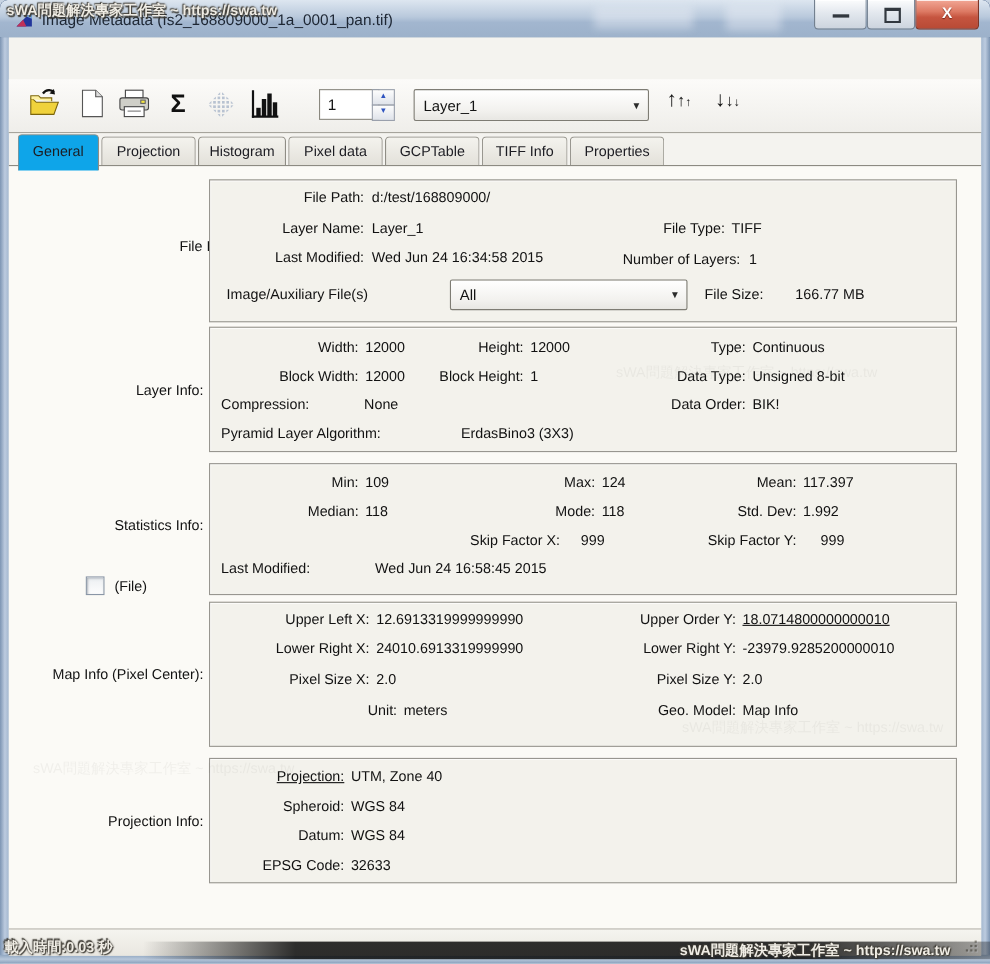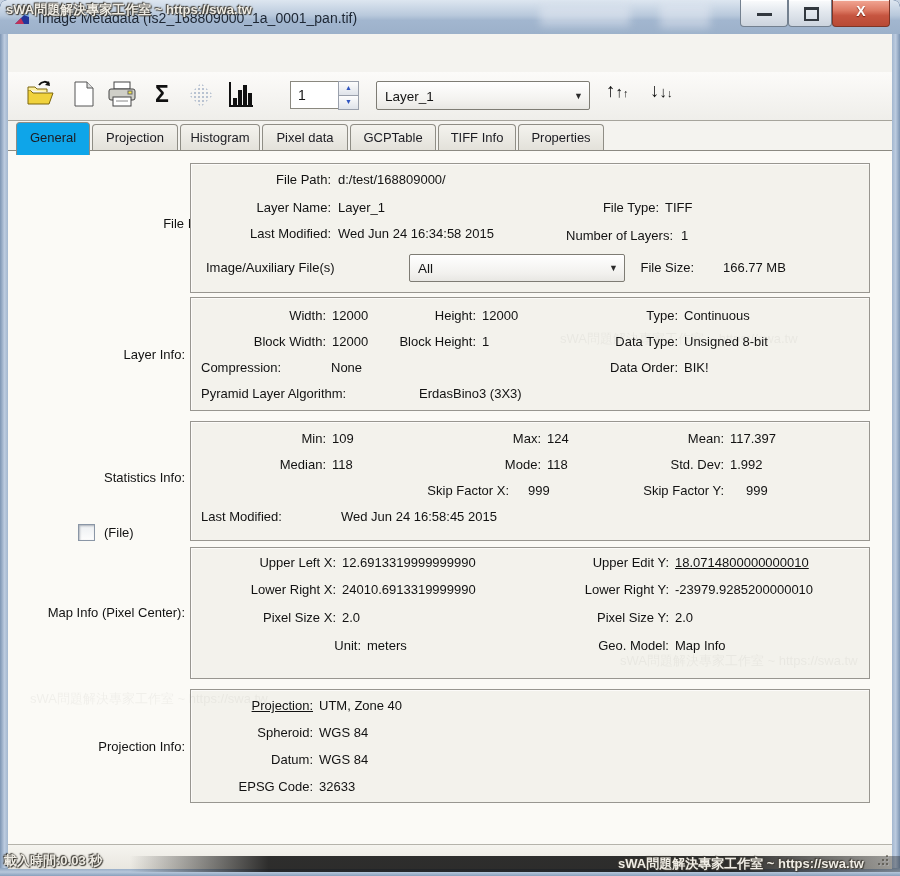--- a/index.html
+++ b/index.html
@@ -251,21 +251,21 @@
       <span class="gv" style="top:61px;left:337px;">999</span>
       <span class="gl" style="top:61px;left:415px;width:118px;">Skip Factor Y:</span>
       <span class="gv" style="top:61px;left:555px;">999</span>
       <span class="gv" style="top:87px;left:10px;">Last Modified:</span>
       <span class="gv" style="top:87px;left:150px;">Wed Jun 24 16:58:45 2015</span>
     </div>
 
     <div class="box" style="top:513px;height:130px;">
       <span class="gl" style="top:7px;left:0;width:145px;">Upper Left X:</span>
       <span class="gv" style="top:7px;left:151px;">12.6913319999999990</span>
-      <span class="gl" style="top:7px;left:300px;width:178px;">Upper Edit Y:</span>
+      <span class="gl" style="top:7px;left:300px;width:178px;">Upper Order Y:</span>
       <span class="gv" style="top:7px;left:484px;text-decoration:underline;">18.0714800000000010</span>
       <span class="gl" style="top:34px;left:0;width:145px;">Lower Right X:</span>
       <span class="gv" style="top:34px;left:151px;">24010.6913319999990</span>
       <span class="gl" style="top:34px;left:300px;width:178px;">Lower Right Y:</span>
       <span class="gv" style="top:34px;left:484px;">-23979.9285200000010</span>
       <span class="gl" style="top:62px;left:0;width:145px;">Pixel Size X:</span>
       <span class="gv" style="top:62px;left:151px;">2.0</span>
       <span class="gl" style="top:62px;left:300px;width:178px;">Pixel Size Y:</span>
       <span class="gv" style="top:62px;left:484px;">2.0</span>
       <span class="gl" style="top:90px;left:0;width:170px;">Unit:</span>

